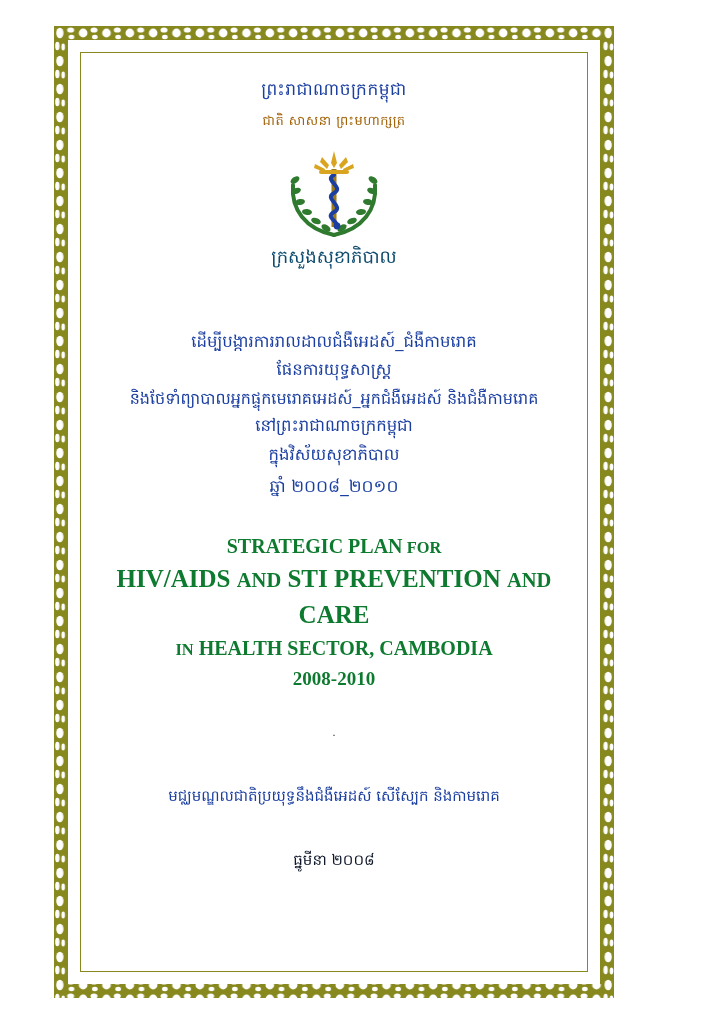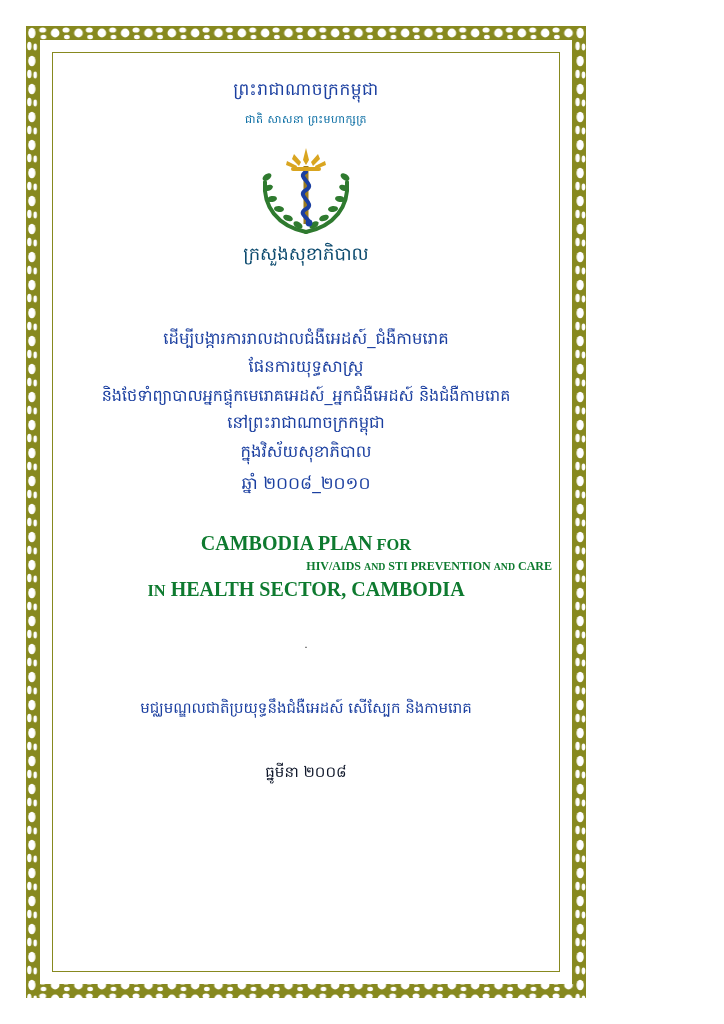--- a/index.html
+++ b/index.html
@@ -13,20 +13,21 @@
     font-family: "DejaVu Sans", sans-serif;
     overflow: hidden;
   }
 
   .page {
     position: relative;
     width: 612px;
     height: 1024px;
     background: #ffffff;
     box-sizing: border-box;
+    margin-left: 28px;
   }
 
   
   .frame-outer {
     position: absolute;
     left: 26px;
     top: 26px;
     right: 26px;
     bottom: 26px;
     border: 14px solid #87891f;
@@ -67,22 +68,22 @@
   .kh { font-family: "DejaVu Sans", sans-serif; color: #1b3fa0; }
 
   .kingdom-line {
     margin-top: 18px;
     font-size: 17px;
     color: #1b3fa0;
     letter-spacing: 0.5px;
   }
   .motto-line {
     margin-top: 9px;
-    font-size: 11px;
-    color: #0369a1;
+    font-size: 13px;
+    color: #a16207;
     letter-spacing: 0.5px;
   }
 
   .emblem-wrap {
     margin-top: 16px;
     display: flex;
     justify-content: center;
   }
   .emblem {
     width: 118px;
@@ -112,21 +113,21 @@
   }
 
   .title-en {
     margin-top: 32px;
     color: #0e7a2f;
     font-family: "Liberation Serif", serif;
     font-weight: bold;
     line-height: 1.45;
   }
   .title-en .l1 { font-size: 20px; }
-  .title-en .l2 { font-size: 12px; text-align: right; }
+  .title-en .l2 { font-size: 25px; }
   .title-en .l3 { font-size: 20px; }
   .title-en .l4 { font-size: 19px; margin-top: 2px; }
   .sc { font-size: 0.82em; }
 
   .dot-mark {
     margin-top: 34px;
     font-size: 11px;
     color: #333333;
     height: 12px;
   }
@@ -227,33 +228,34 @@
       <div>ដើម្បីបង្ការការរាលដាលជំងឺអេដស៍_ជំងឺកាមរោគ</div>
       <div>ផែនការយុទ្ធសាស្ត្រ</div>
       <div class="wide">និងថែទាំព្យាបាលអ្នកផ្ទុកមេរោគអេដស៍_អ្នកជំងឺអេដស៍ និងជំងឺកាមរោគ</div>
       <div>នៅព្រះរាជាណាចក្រកម្ពុជា</div>
       <div>ក្នុងវិស័យសុខាភិបាល</div>
     </div>
     <div class="title-years-kh">ឆ្នាំ ២០០៨_២០១០</div>
 
     <div class="title-en">
       <div class="l1">
-        <span>CAMBODIA PLAN</span><span class="sc">&nbsp;</span><span class="sc">FOR</span>
+        <span>STRATEGIC PLAN</span><span class="sc">&nbsp;</span><span class="sc">FOR</span>
       </div>
       <div class="l2">
         <span>HIV/AIDS</span>
         <span class="sc">AND</span>
         <span>STI PREVENTION</span>
         <span class="sc">AND</span>
         <span>CARE</span>
       </div>
       <div class="l3">
         <span class="sc">IN</span>
         <span>HEALTH SECTOR, CAMBODIA</span>
       </div>
+      <div class="l4">2008-2010</div>
     </div>
 
     <div class="dot-mark">.</div>
 
     <div class="org-kh">មជ្ឈមណ្ឌលជាតិប្រយុទ្ធនឹងជំងឺអេដស៍ សើស្បែក និងកាមរោគ</div>
 
     <div class="date-kh">ធ្នូមីនា ២០០៨</div>
 
   </div>
 </div>

